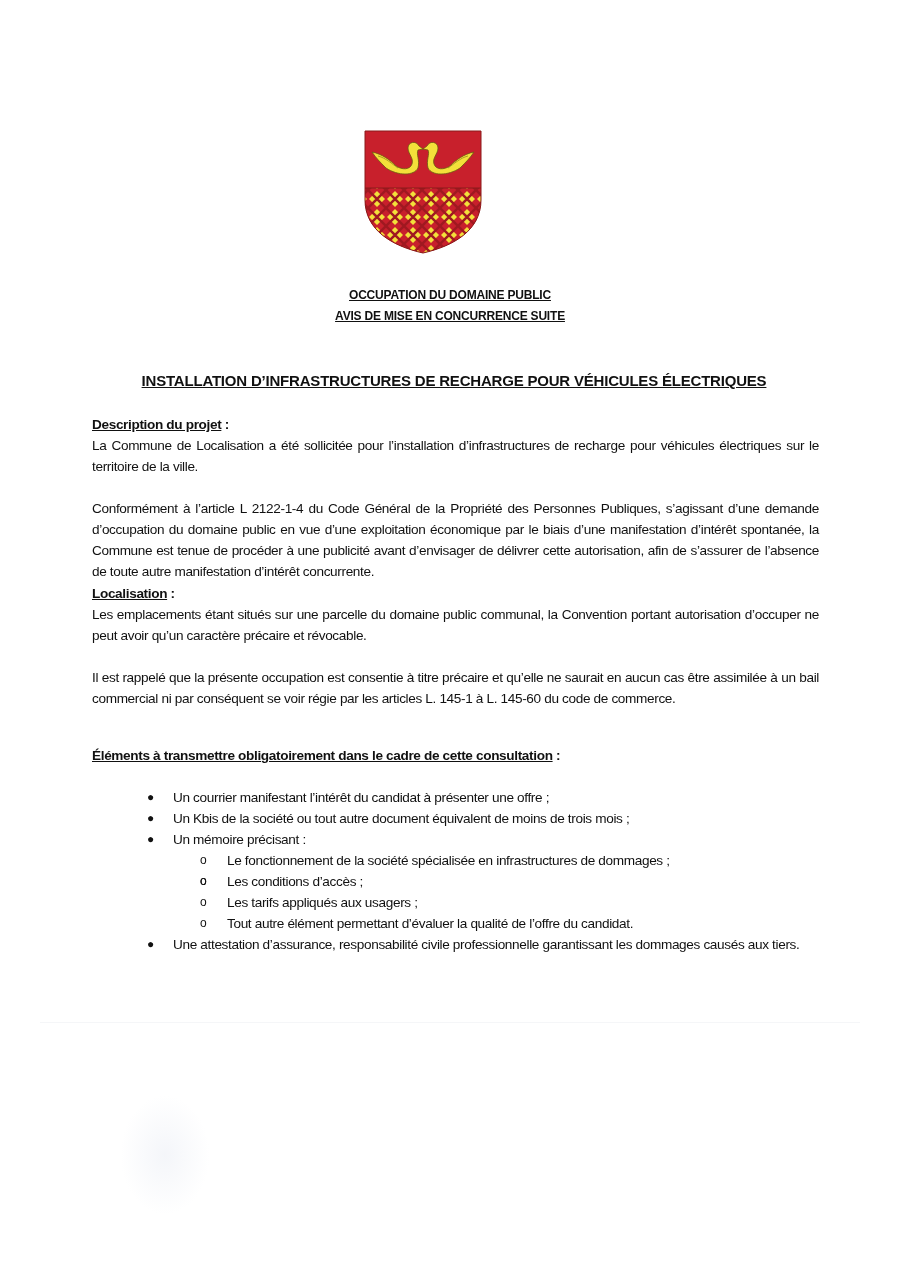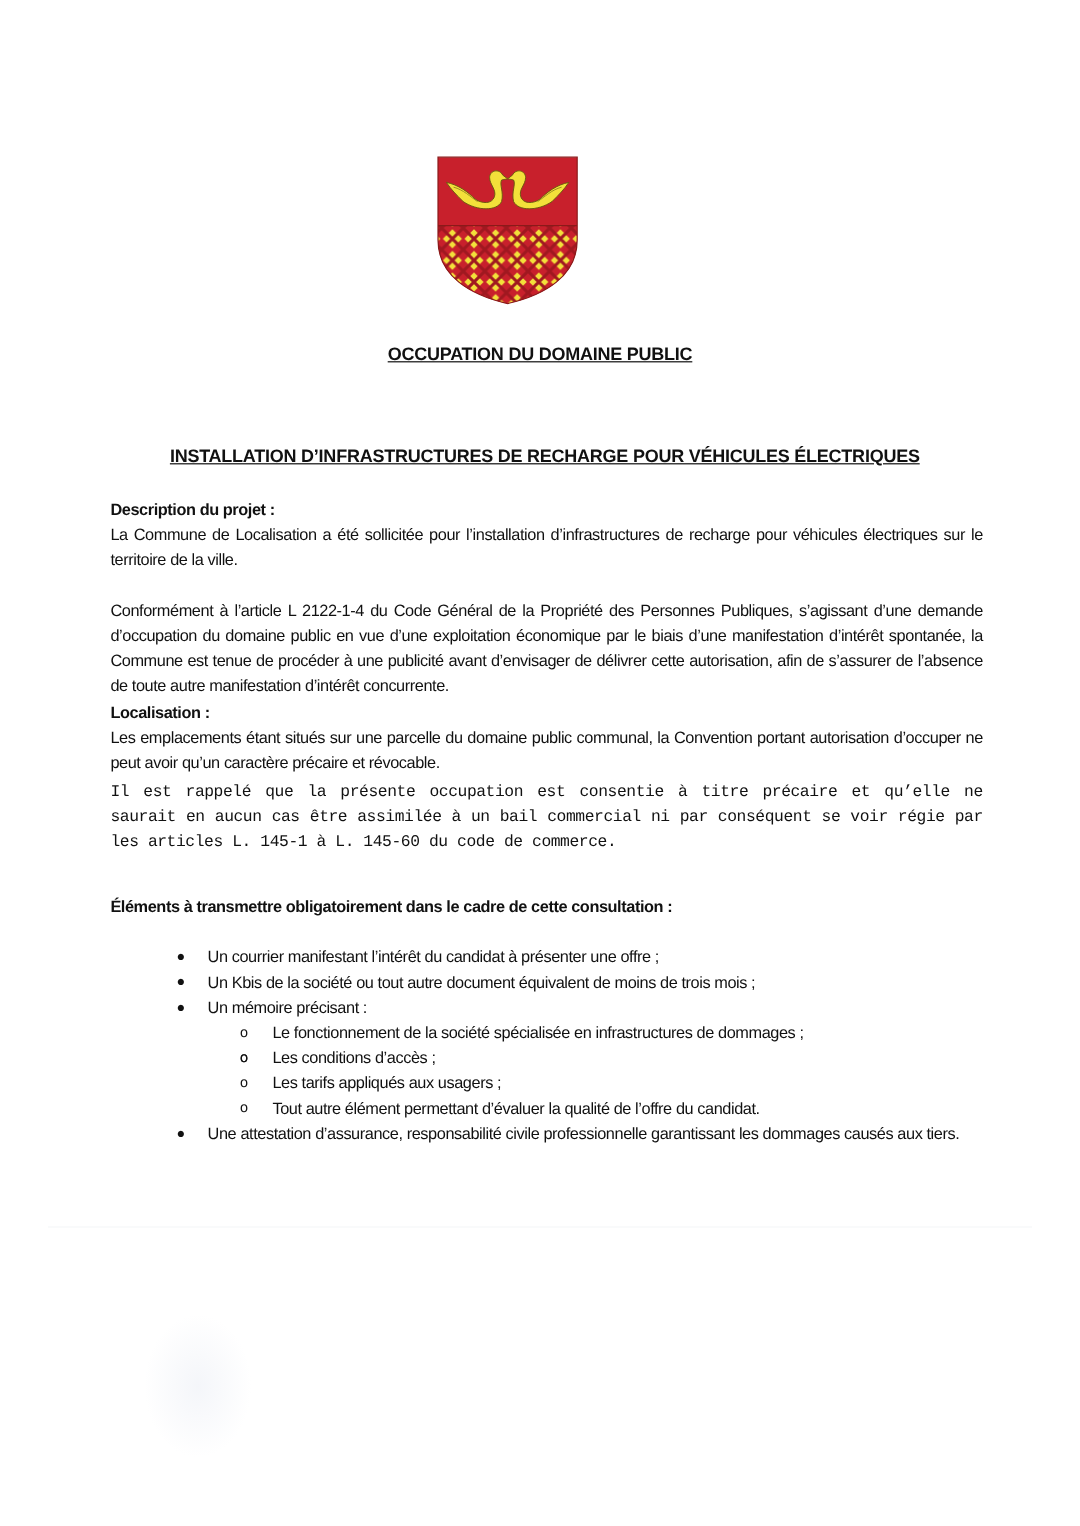--- a/index.html
+++ b/index.html
@@ -1,28 +1,28 @@
 <!DOCTYPE html>
 <html><head>
 <meta charset="utf-8">
 <style>
   html, body { margin: 0; padding: 0; background: #ffffff; }
   body { width: 900px; height: 1272px; position: relative; overflow: hidden;
          font-family: "Liberation Sans Narrow", "Liberation Sans", sans-serif; color: #111; }
   .page { position: absolute; left: 0; top: 0; width: 900px; height: 1272px; background: #fff; }
   .crest { position: absolute; left: 364px; top: 130px; width: 118px; height: 124px; }
   .titles { position: absolute; left: 0; width: 900px; top: 285px; text-align: center; }
-  .titles .t { font-weight: bold; font-size: 15px; text-decoration: underline; line-height: 21px;
+  .titles .t { font-weight: bold; font-size: 12px; text-decoration: underline; line-height: 21px;
                letter-spacing: -0.2px; }
   .subtitle { position: absolute; left: 0; width: 908px; top: 370px; text-align: center;
               font-weight: bold; font-size: 15px; text-decoration: underline; line-height: 21px; letter-spacing: -0.2px; }
   .body { position: absolute; left: 92px; width: 727px; font-size: 13.6px; line-height: 21px;
           letter-spacing: -0.35px; }
   .heading { font-weight: bold; }
-  .heading .u { }
+  .heading .u { text-decoration: underline; }
   .just { text-align: justify; }
   .para { margin: 0; }
   ul.lvl1 { list-style: none; margin: 0; padding: 0; }
   ul.lvl1 > li { position: relative; padding-left: 81px; }
   ul.lvl1 > li > .bullet { position: absolute; left: 55px; top: 0; font-size: 12px; }
   ul.lvl2 { list-style: none; margin: 0; padding: 0; }
   ul.lvl2 > li { position: relative; padding-left: 54px; }
   ul.lvl2 > li > .bullet { position: absolute; left: 27px; top: 0; font-size: 12px; }
   .smudge { position: absolute; left: 120px; top: 1095px; width: 90px; height: 120px;
             background: radial-gradient(ellipse at center, rgba(235,238,245,0.55), rgba(255,255,255,0) 70%); }
@@ -57,34 +57,35 @@
     </g>
 
     <g>
       <path d="M110 22 C100 24 92 30 86 36 C80 40 72 40 70 34 C68 28 74 24 74 18 C74 12 66 10 63 16 L59 19 L64 20 C66 24 62 30 64 38 C68 46 84 46 96 38 C102 32 106 28 110 22 Z" fill="#f3e03a" stroke="#6b5a10" stroke-width="0.8"></path>
       <path d="M104 26 C96 28 90 34 84 38" stroke="#9a8a20" fill="none" stroke-width="0.8"></path>
     </g>
   </svg>
 
   <div class="titles">
     <div class="t">OCCUPATION DU DOMAINE PUBLIC</div>
+    <div class="t">AVIS DE MISE EN CONCURRENCE SUITE</div>
   </div>
 
   <div class="subtitle">INSTALLATION D’INFRASTRUCTURES DE RECHARGE POUR VÉHICULES ÉLECTRIQUES</div>
 
   <div class="body" style="top:414px;">
     <div class="heading"><span class="u">Description du projet</span><span> :</span></div>
     <p class="para just">La Commune de Localisation a été sollicitée pour l’installation d’infrastructures de recharge pour véhicules électriques sur le territoire de la ville.</p>
     <p class="para just" style="margin-top:21px;">Conformément à l’article L 2122-1-4 du Code Général de la Propriété des Personnes Publiques, s’agissant d’une demande d’occupation du domaine public en vue d’une exploitation économique par le biais d’une manifestation d’intérêt spontanée, la Commune est tenue de procéder à une publicité avant d’envisager de délivrer cette autorisation, afin de s’assurer de l’absence de toute autre manifestation d’intérêt concurrente.</p>
   </div>
 
   <div class="body" style="top:583px;">
     <div class="heading"><span class="u">Localisation</span><span> :</span></div>
     <p class="para just">Les emplacements étant situés sur une parcelle du domaine public communal, la Convention portant autorisation d’occuper ne peut avoir qu’un caractère précaire et révocable.</p>
-    <p class="para just" style="margin-top:4px;font-family:Liberation Mono, monospace;">Il est rappelé que la présente occupation est consentie à titre précaire et qu’elle ne saurait en aucun cas être assimilée à un bail commercial ni par conséquent se voir régie par les articles L. 145-1 à L. 145-60 du code de commerce.</p>
+    <p class="para just" style="margin-top:21px;">Il est rappelé que la présente occupation est consentie à titre précaire et qu’elle ne saurait en aucun cas être assimilée à un bail commercial ni par conséquent se voir régie par les articles L. 145-1 à L. 145-60 du code de commerce.</p>
   </div>
 
   <div class="body" style="top:745px;">
     <div class="heading"><span class="u">Éléments à transmettre obligatoirement dans le cadre de cette consultation</span><span> :</span></div>
     <div style="height:21px;"></div>
     <ul class="lvl1">
       <li>
         <span class="bullet">●</span>
         <span>Un courrier manifestant l’intérêt du candidat à présenter une offre ;</span>
       </li>

